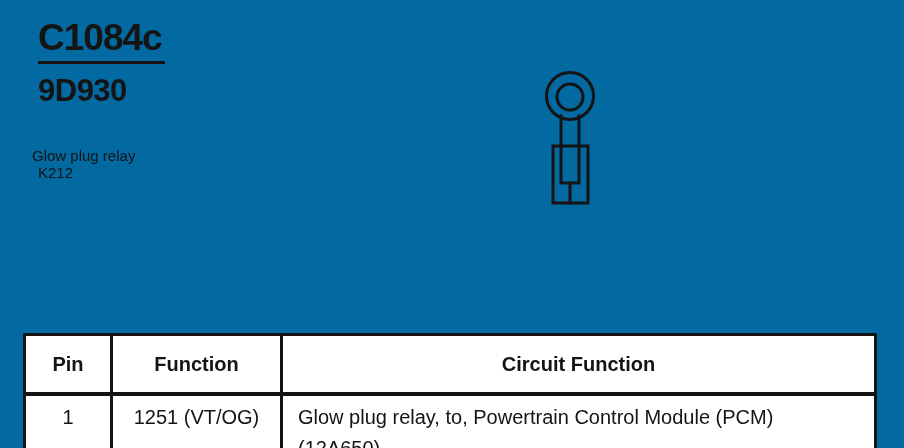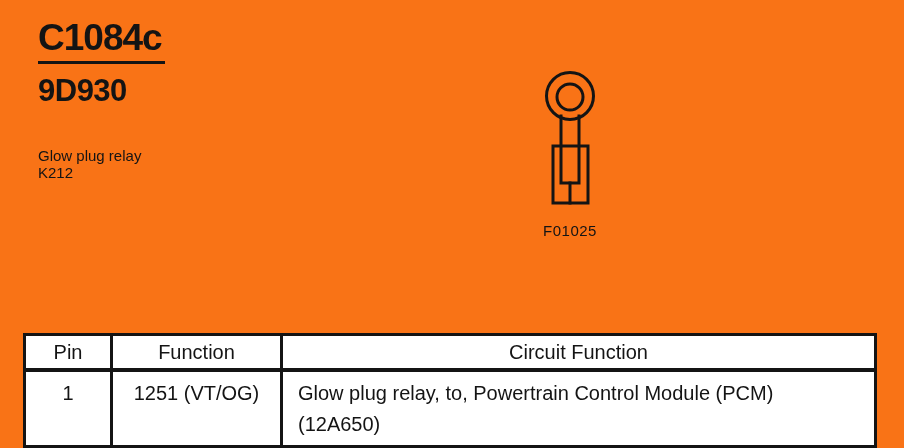--- a/index.html
+++ b/index.html
@@ -4,21 +4,21 @@
 <style>
   html, body {
     margin: 0;
     padding: 0;
     background: #e8e8e8;
   }
   .page {
     position: relative;
     width: 904px;
     height: 448px;
-    background: #f97316;
+    background: #0369a1;
     font-family: "Liberation Sans", sans-serif;
     color: #141414;
     overflow: hidden;
   }
   
   .connector-id {
     position: absolute;
     left: 38px;
     top: 18px;
     font-size: 37px;
@@ -40,21 +40,21 @@
   .component-code {
     position: absolute;
     left: 38px;
     top: 126px;
     font-size: 15px;
     line-height: 1.2;
     margin-top: 38px;
   }
   .component-name {
     position: absolute;
-    left: 38px;
+    left: 32px;
     top: 147px;
     font-size: 15px;
     line-height: 1.2;
   }
   
   .figure {
     position: absolute;
     left: 535px;
     top: 66px;
     width: 70px;
@@ -85,24 +85,24 @@
   }
   .pin-table col.col-pin     { width: 87px;  }
   .pin-table col.col-circuit { width: 170px; }
   .pin-table th, .pin-table td {
     border: 3px solid #141414;
     background: #ffffff;
   }
   .pin-table th {
     height: 32px;
     font-size: 20px;
-    font-weight: normal;
+    font-weight: bold;
     vertical-align: middle;
     border-bottom-width: 4px;
-    padding: 0;
+    padding: 12px;
   }
   .pin-table td {
     height: 66px;
     font-size: 20px;
     vertical-align: top;
     padding-top: 6px;
     line-height: 31px;
   }
   .pin-table td.cell-center { text-align: center; }
   .pin-table td.cell-function {
@@ -135,21 +135,20 @@
       <circle cx="35" cy="31" r="13"></circle>
 
       <path d="M26,50 L26,117 L44,117 L44,50"></path>
 
       <rect x="18" y="80" width="35" height="57"></rect>
 
       <path d="M35,117 L35,137"></path>
     </svg>
   </div>
 
-  <div class="figure-caption">F01025</div>
 
   <table class="pin-table">
     <colgroup>
       <col class="col-pin">
       <col class="col-circuit">
       <col class="col-function">
     </colgroup>
     <thead>
       <tr>
         <th>Pin</th>

